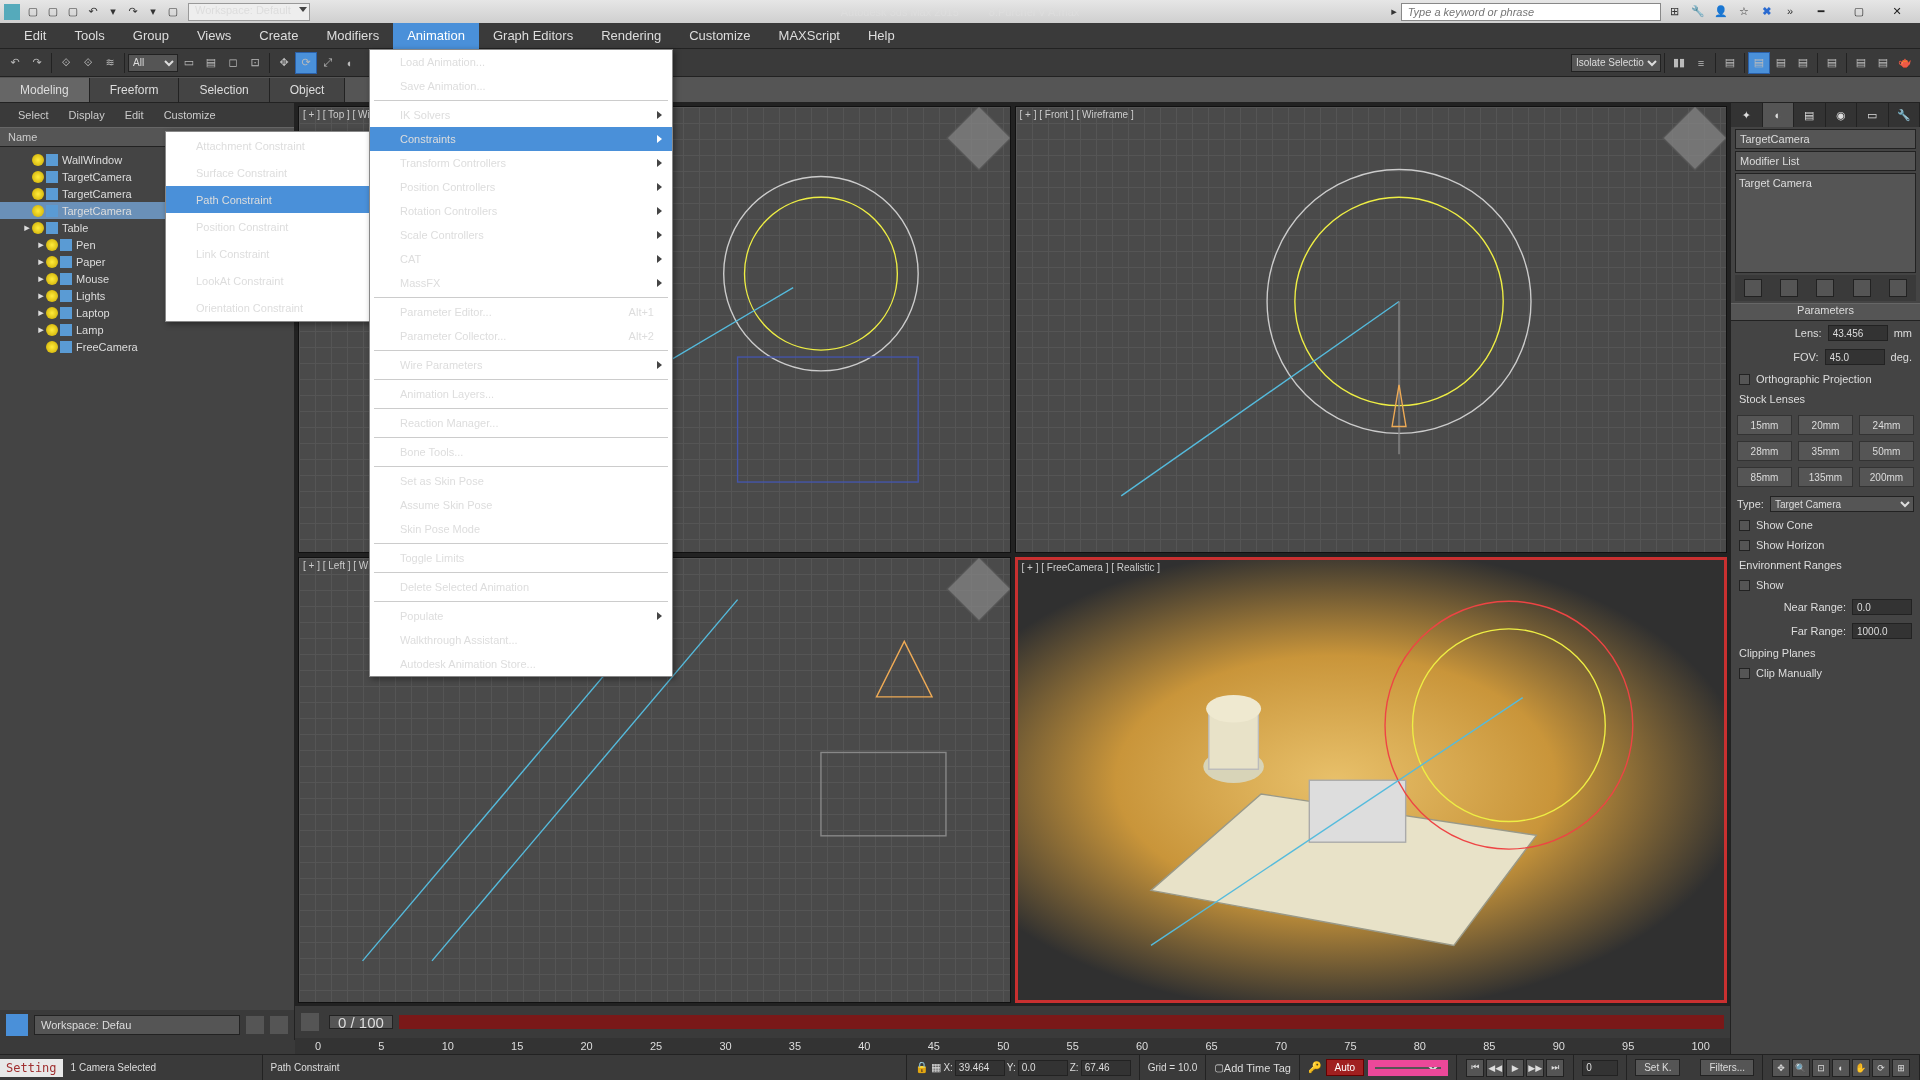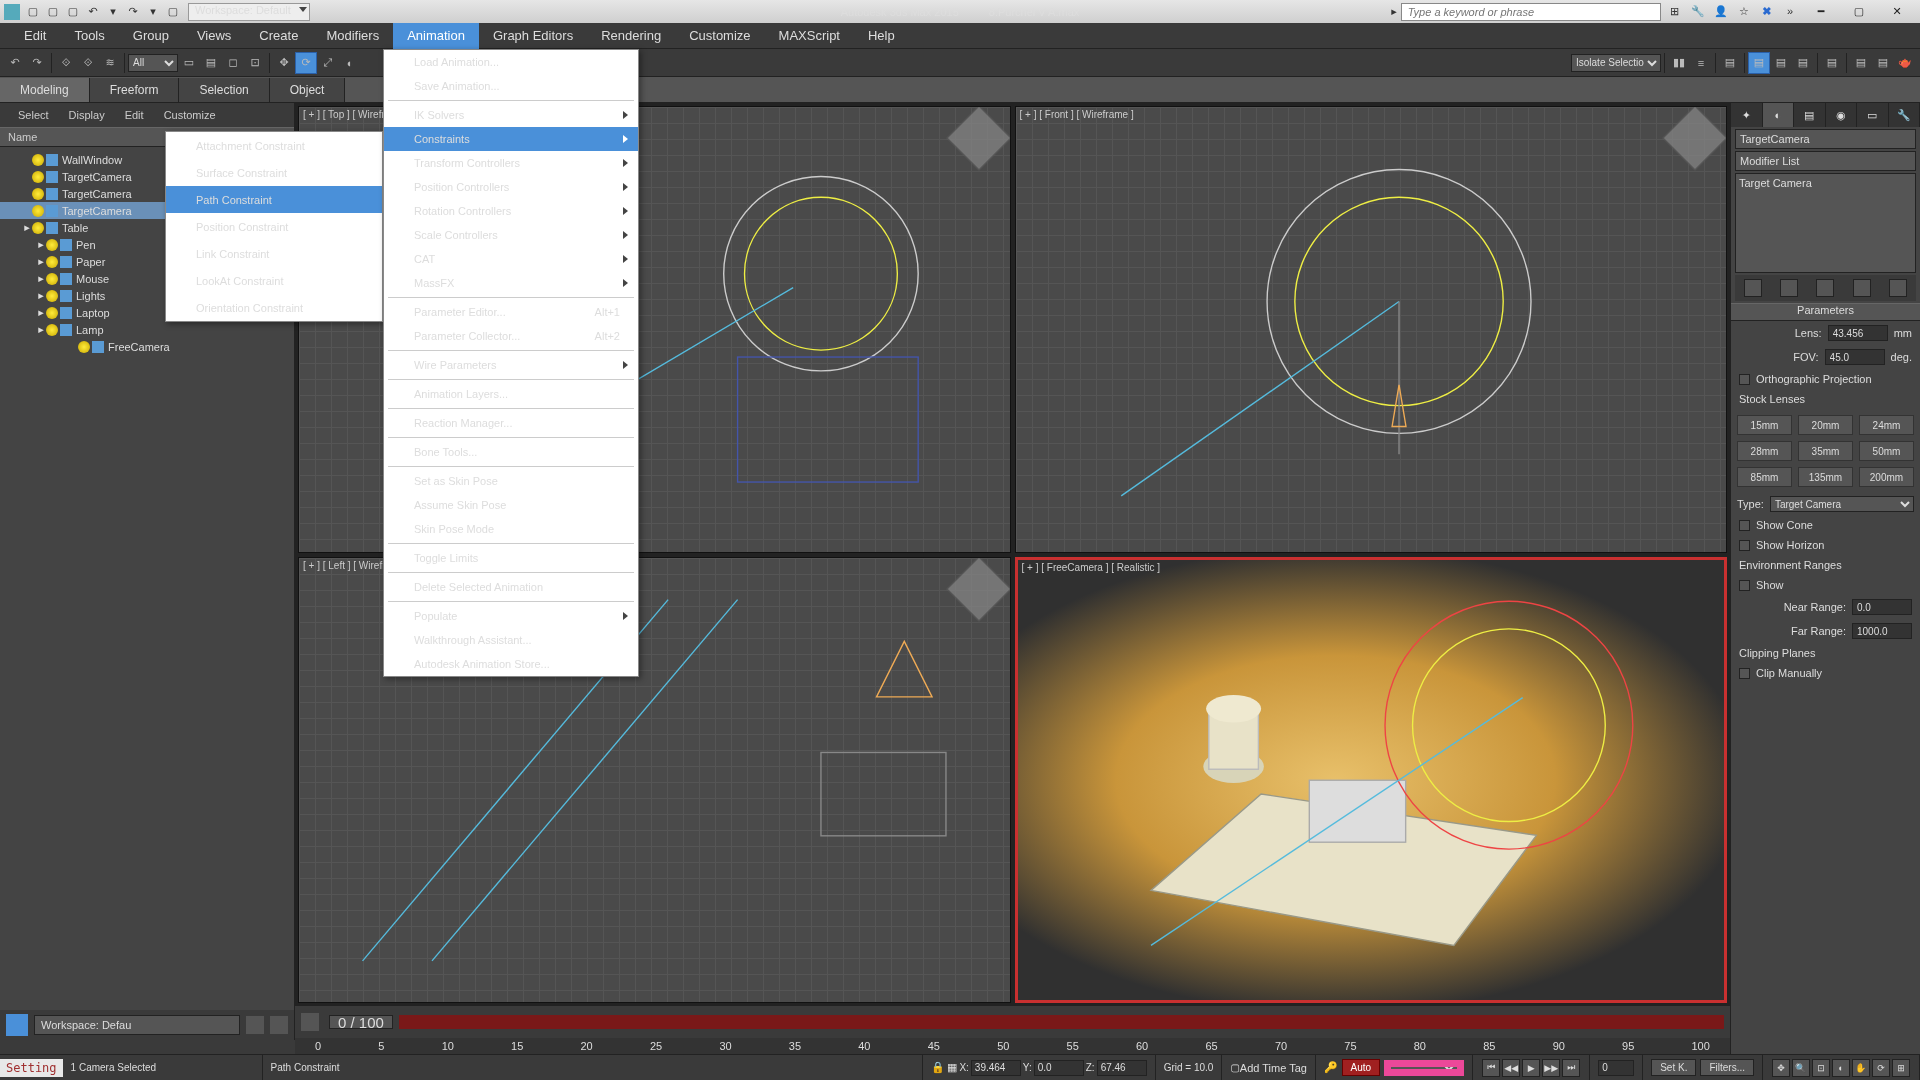--- a/index.html
+++ b/index.html
@@ -62,21 +62,21 @@
 .perspbg{position:absolute;inset:0;background:radial-gradient(ellipse at 45% 50%,#e8c06a 0%,#c9953a 40%,#303030 75%);}
 
 
 .dm{position:absolute;background:#fff;border:1px solid #888;box-shadow:2px 2px 6px rgba(0,0,0,0.4);z-index:100;}
 .dm .mi{height:24px;display:flex;align-items:center;padding:0 30px 0 30px;color:#222;position:relative;}
 .dm .mi.hi{background:#4a90d9;color:#fff;}
 .dm .mi .arr{position:absolute;right:10px;border-left:5px solid #444;border-top:4px solid transparent;border-bottom:4px solid transparent;}
 .dm .mi.hi .arr{border-left-color:#fff;}
 .dm .mi .sc{position:absolute;right:18px;}
 .dm hr{border:none;border-top:1px solid #ccc;margin:2px 4px;}
-.dm.anim{left:383px;top:49px;width:256px;}
+.dm.anim{left:369px;top:49px;width:304px;}
 .dm.sub1{left:165px;top:131px;width:218px;}
 
 
 .cp{position:absolute;right:0;top:103px;width:190px;bottom:0;background:#444;border-left:1px solid #222;}
 .cp .cptabs{height:24px;display:flex;background:#333;}
 .cp .cptabs span{flex:1;border-right:1px solid #222;display:flex;align-items:center;justify-content:center;}
 .cp .cptabs span.on{background:#555;}
 .cp .field{height:20px;background:#555;border:1px solid #222;margin:2px 4px;padding:0 4px;display:flex;align-items:center;}
 .cp .box{margin:2px 4px;background:#555;border:1px solid #222;height:100px;padding:3px;}
 .cp .stackrow{height:26px;display:flex;align-items:center;justify-content:space-around;background:#3a3a3a;margin:2px 4px;}
@@ -275,21 +275,21 @@
         <span class="bulb"></span>
         <span class="cube"></span>
         <span>Laptop</span>
       </div>
       <div class="row" style="padding-left: 36px;">
         <span class="exp">▸</span>
         <span class="bulb"></span>
         <span class="cube"></span>
         <span>Lamp</span>
       </div>
-      <div class="row" style="padding-left: 36px; margin-left: 32px;">
+      <div class="row" style="padding-left: 36px;">
         <span class="exp"></span>
         <span class="bulb"></span>
         <span class="cube"></span>
         <span>FreeCamera</span>
       </div>
     </div>
   <div class="bot">
     <span style="width:22px;height:22px;background:#4a90d9;"></span>
     <div class="wst">Workspace: Defau</div>
     <span style="width:18px;height:18px;background:#555;"></span>
@@ -601,21 +601,21 @@
   <span class="stat pb">
     <span>⏮</span>
     <span>◀◀</span>
     <span>▶</span>
     <span>▶▶</span>
     <span>⏭</span>
   </span>
   <span class="stat coord">
       <input value="0" style="width: 36px;">
     </span>
-  <span class="stat" style="gap:4px;">
+  <span class="stat" style="gap:20px;">
     <span class="btn">Set K.</span>
     <span class="btn">Filters...</span>
   </span>
   <span class="stat pb">
     <span>✥</span>
     <span>🔍</span>
     <span>⊡</span>
     <span>◐</span>
     <span>✋</span>
     <span>⟳</span>

